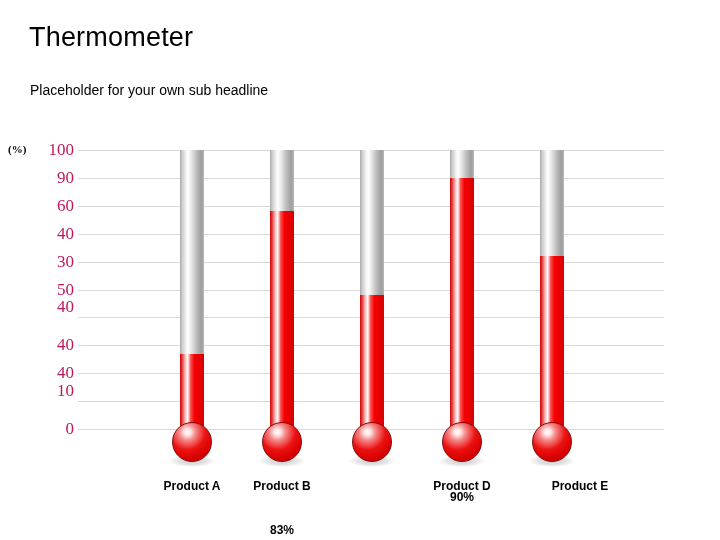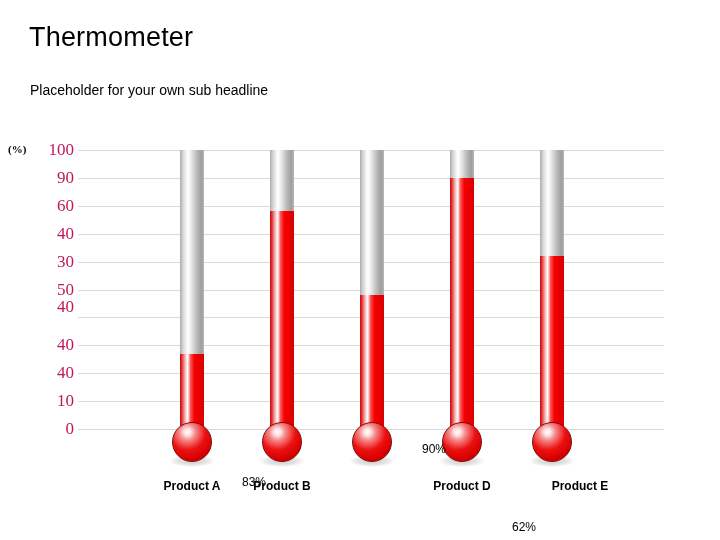--- a/index.html
+++ b/index.html
@@ -157,28 +157,29 @@
     margin-left: -23px;
     border-radius: 50%;
     background: radial-gradient(ellipse at center,
         rgba(0,0,0,0.22) 0%,
         rgba(0,0,0,0.10) 45%,
         rgba(0,0,0,0) 72%);
     z-index: 1;
   }
   .value-label {
     position: absolute;
-    right: 28px;
+    right: 0;
     font-size: 12px;
-    font-weight: 400;
+    font-weight: 700;
     color: #000000;
     white-space: nowrap;
     z-index: 4;
     transform: translateY(-100%);
     padding-bottom: 1px;
+    margin-top: 48px;
   }
 
   
   .x-label {
     position: absolute;
     top: 479px;
     width: 120px;
     margin-left: -60px;
     text-align: center;
     font-size: 12px;
@@ -200,21 +201,21 @@
   <div id="y-axis">
       <div class="y-tick" style="top: 0px;">100</div>
       <div class="y-tick" style="top: 27.9px;">90</div>
       <div class="y-tick" style="top: 55.8px;">60</div>
       <div class="y-tick" style="top: 83.7px;">40</div>
       <div class="y-tick" style="top: 111.6px;">30</div>
       <div class="y-tick" style="top: 139.5px;">50</div>
       <div class="y-tick" style="top: 157px;">40</div>
       <div class="y-tick" style="top: 195.3px;">40</div>
       <div class="y-tick" style="top: 223.2px;">40</div>
-      <div class="y-tick" style="top: 251px;">10</div>
+      <div class="y-tick" style="top: 241px;">10</div>
       <div class="y-tick" style="top: 279px;">0</div>
     </div>
 
   <div id="plot-area">
       <div class="gridline" style="top: 0px;"></div>
       <div class="gridline" style="top: 27.9px;"></div>
       <div class="gridline" style="top: 55.8px;"></div>
       <div class="gridline" style="top: 83.7px;"></div>
       <div class="gridline" style="top: 111.6px;"></div>
       <div class="gridline" style="top: 139.5px;"></div>

